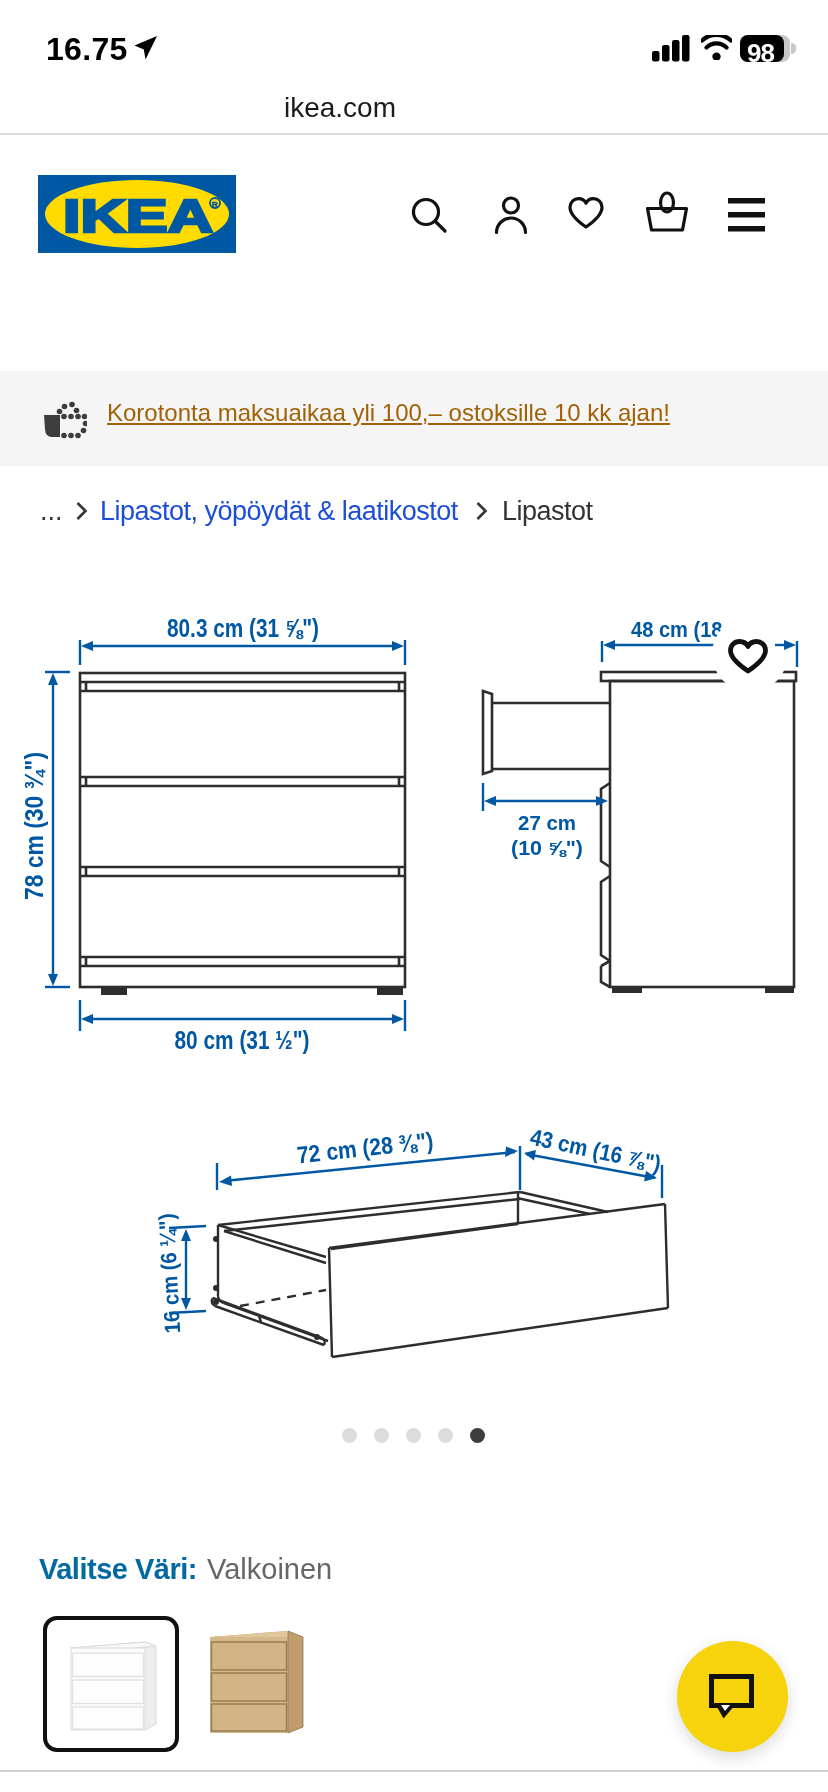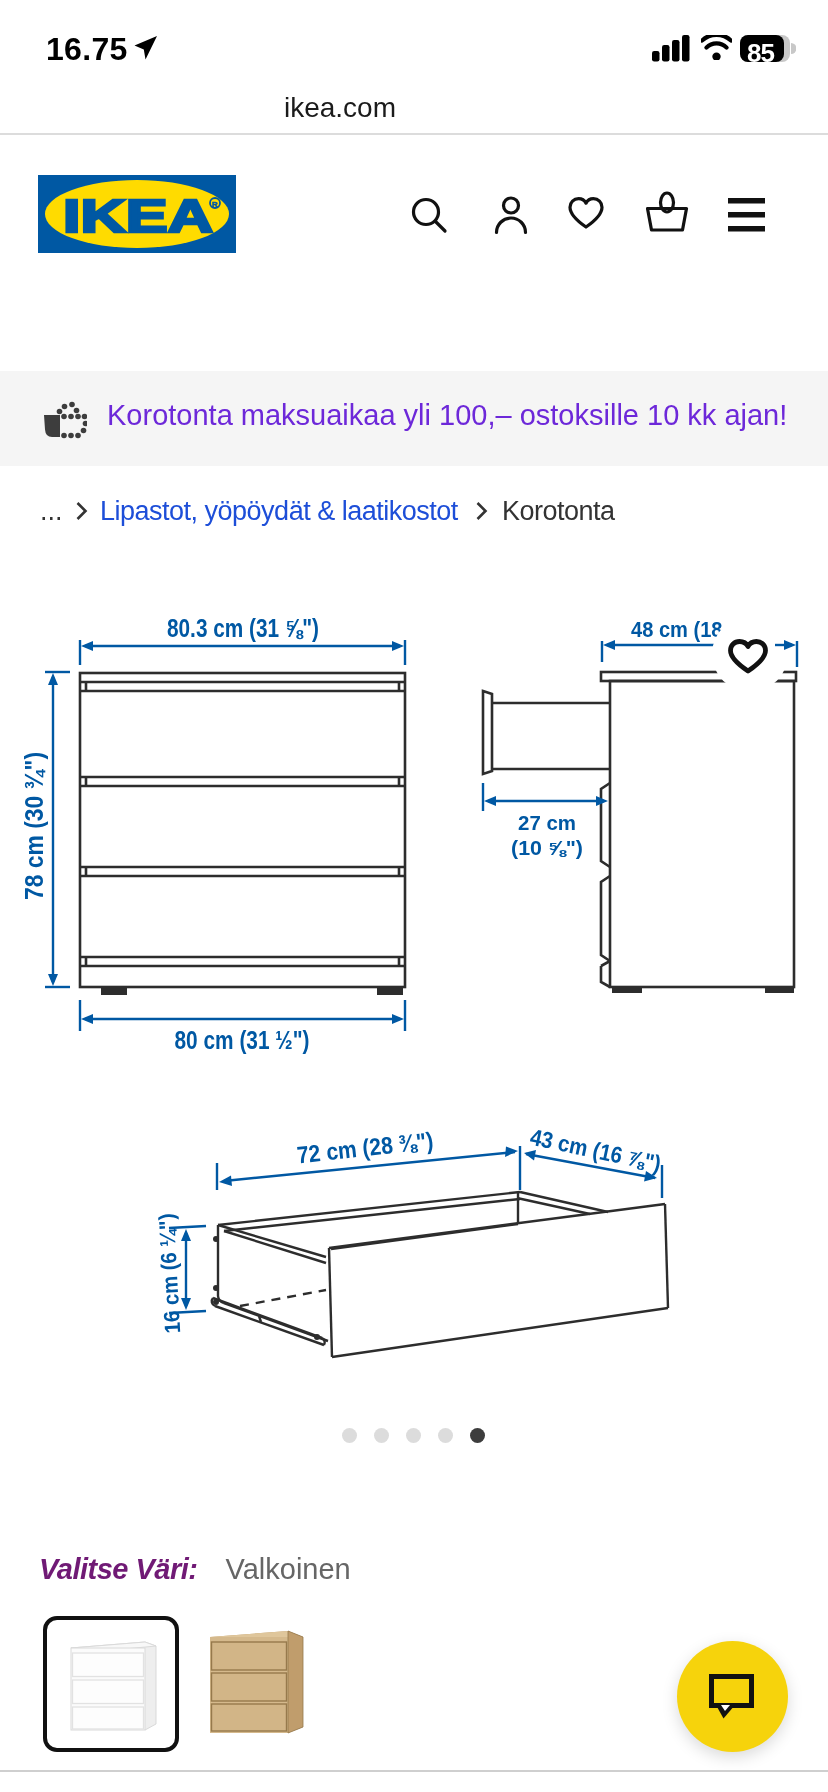--- a/index.html
+++ b/index.html
@@ -23,21 +23,21 @@
 </svg>
 
 <svg class="abs" style="left:701px;top:35px;" width="31" height="25" viewBox="0 0 31 25">
   <path d="M15.5 21.6 m-4.2 0 a4.2 4.2 0 1 0 8.4 0 a4.2 4.2 0 1 0 -8.4 0" fill="#000"></path>
   <path d="M5.4 12.6 a14 14 0 0 1 20.2 0" fill="none" stroke="#000" stroke-width="4.2" stroke-linecap="round"></path>
   <path d="M1 5.6 a21 21 0 0 1 29 0" fill="none" stroke="#000" stroke-width="4.2" stroke-linecap="round"></path>
 </svg>
 
 <div class="abs" style="left:740px;top:35px;width:50px;height:27px;background:#c8c8c8;border-radius:8px;"></div>
 <div class="abs" style="left:740px;top:35px;width:44px;height:27px;background:#000;border-radius:8px;"></div>
-<div class="abs" style="left:747px;top:38px;font-size:26px;font-weight:bold;color:#fff;letter-spacing:-1px;">85</div>
+<div class="abs" style="left:747px;top:38px;font-size:26px;font-weight:bold;color:#fff;letter-spacing:-1px;">98</div>
 <svg class="abs" style="left:791px;top:43px;" width="5" height="11" viewBox="0 0 5 11">
     <path d="M0 0 a5.5 5.5 0 0 1 0 11 Z" fill="#c8c8c8"></path>
   </svg>
 
 <div class="abs" style="left:0;top:92px;width:680px;text-align:center;font-size:28px;color:#1b1b1b;">ikea.com</div>
 
 <div class="abs" style="left:0;top:133px;width:828px;height:2px;background:#dcdcdc;"></div>
 
 <svg class="abs" style="left:38px;top:175px;" width="198" height="78" viewBox="0 0 198 78">
   <rect x="0" y="0" width="198" height="78" fill="#0058a3"></rect>
@@ -86,35 +86,35 @@
       <circle cx="37" cy="19.5" r="2.8"></circle>
       <circle cx="43.5" cy="19.5" r="2.8"></circle>
     <circle cx="44.5" cy="26.5" r="2.8"></circle>
     <circle cx="42.5" cy="33.5" r="2.8"></circle>
     <circle cx="23" cy="38.5" r="2.8"></circle>
       <circle cx="30" cy="38.5" r="2.8"></circle>
       <circle cx="37" cy="38.5" r="2.8"></circle>
   </g>
 </svg>
 
-<div class="abs" style="left:107px;top:399px;font-size:29px;color:#6d28d9;letter-spacing:0;white-space:nowrap;">Korotonta maksuaikaa yli 100,– ostoksille 10 kk ajan!</div>
+<div class="abs" style="left:107px;top:399px;font-size:24px;color:#a16207;text-decoration:underline;letter-spacing:0;white-space:nowrap;">Korotonta maksuaikaa yli 100,– ostoksille 10 kk ajan!</div>
 
 <div class="abs" style="left:40px;top:496px;font-size:27px;color:#333;">...</div>
 
 <svg class="abs" style="left:75px;top:501px;" width="13" height="20" viewBox="0 0 13 20">
     <path d="M2.5 2 L10.5 10 L2.5 18" fill="none" stroke="#333" stroke-width="2.6"></path>
   </svg>
 
 <div class="abs" style="left:100px;top:496px;font-size:27px;color:#1d4ed8;letter-spacing:-0.5px;white-space:nowrap;">Lipastot, yöpöydät &amp; laatikostot</div>
 
 <svg class="abs" style="left:475px;top:501px;" width="13" height="20" viewBox="0 0 13 20">
     <path d="M2.5 2 L10.5 10 L2.5 18" fill="none" stroke="#333" stroke-width="2.6"></path>
   </svg>
 
-<div class="abs" style="left:502px;top:496px;font-size:27px;color:#333;letter-spacing:-0.5px;">Korotonta</div>
+<div class="abs" style="left:502px;top:496px;font-size:27px;color:#333;letter-spacing:-0.5px;">Lipastot</div>
 
 <svg class="abs" style="left:0;top:0;" width="828" height="1792" viewBox="0 0 828 1792">
 
   <g fill="none" stroke="#2d2d2d" stroke-width="2.6">
     <rect x="80" y="673" width="325" height="314"></rect>
     <line x1="80" y1="682" x2="405" y2="682"></line>
     <line x1="80" y1="691" x2="405" y2="691"></line>
     <line x1="80" y1="777" x2="405" y2="777"></line>
     <line x1="80" y1="786" x2="405" y2="786"></line>
     <line x1="80" y1="867" x2="405" y2="867"></line>
@@ -277,21 +277,21 @@
     <path d="M186 1310 l-5 -12 h10 Z" stroke="none"></path>
   </g>
 
   <text x="0" y="0" transform="translate(177,1273) rotate(-93)" text-anchor="middle" font-weight="bold" font-size="22" fill="#0058a3" textLength="120" lengthAdjust="spacingAndGlyphs">16 cm (6 ¼")</text>
 </svg>
 
 <div class="abs" style="left:342px;top:1428px;">
   <span style="display:inline-block;width:15px;height:15px;border-radius:50%;background:#dcdcdc;margin-right:17px;"></span><span style="display:inline-block;width:15px;height:15px;border-radius:50%;background:#dcdcdc;margin-right:17px;"></span><span style="display:inline-block;width:15px;height:15px;border-radius:50%;background:#dcdcdc;margin-right:17px;"></span><span style="display:inline-block;width:15px;height:15px;border-radius:50%;background:#dcdcdc;margin-right:17px;"></span><span style="display:inline-block;width:15px;height:15px;border-radius:50%;background:#3d3d3d;"></span>
 </div>
 
-<div class="abs" style="left:39px;top:1553px;font-size:29px;"><span style="font-weight:bold;color:#701a75;letter-spacing:-0.5px;font-style:italic;">Valitse Väri:</span> <span style="color:#666;letter-spacing:0;margin-left:20px;">Valkoinen</span></div>
+<div class="abs" style="left:39px;top:1553px;font-size:29px;"><span style="font-weight:bold;color:#0369a1;letter-spacing:-0.5px;">Valitse Väri:</span> <span style="color:#666;letter-spacing:0;margin-left:2px;">Valkoinen</span></div>
 
 <div class="abs" style="left:43px;top:1616px;width:128px;height:128px;border:4px solid #111;border-radius:14px;background:#fff;"></div>
 
 <svg class="abs" style="left:57px;top:1630px;" width="108" height="108" viewBox="0 0 108 108">
   <path d="M14 18 L88 12 L99 16 L99 94 L88 100 Z" fill="#eeeeee" stroke="#d9d9d9" stroke-width="1"></path>
   <path d="M14 18 L88 12 L99 16 L26 23 Z" fill="#f8f8f8" stroke="#dadada" stroke-width="1"></path>
   <rect x="14" y="18" width="74" height="82" fill="#fbfbfb" stroke="#d9d9d9" stroke-width="1"></rect>
   <g fill="#fdfdfd" stroke="#e2e2e2" stroke-width="1.3">
     <rect x="15.5" y="23" width="71" height="23.5"></rect>
     <rect x="15.5" y="50" width="71" height="23.5"></rect>

